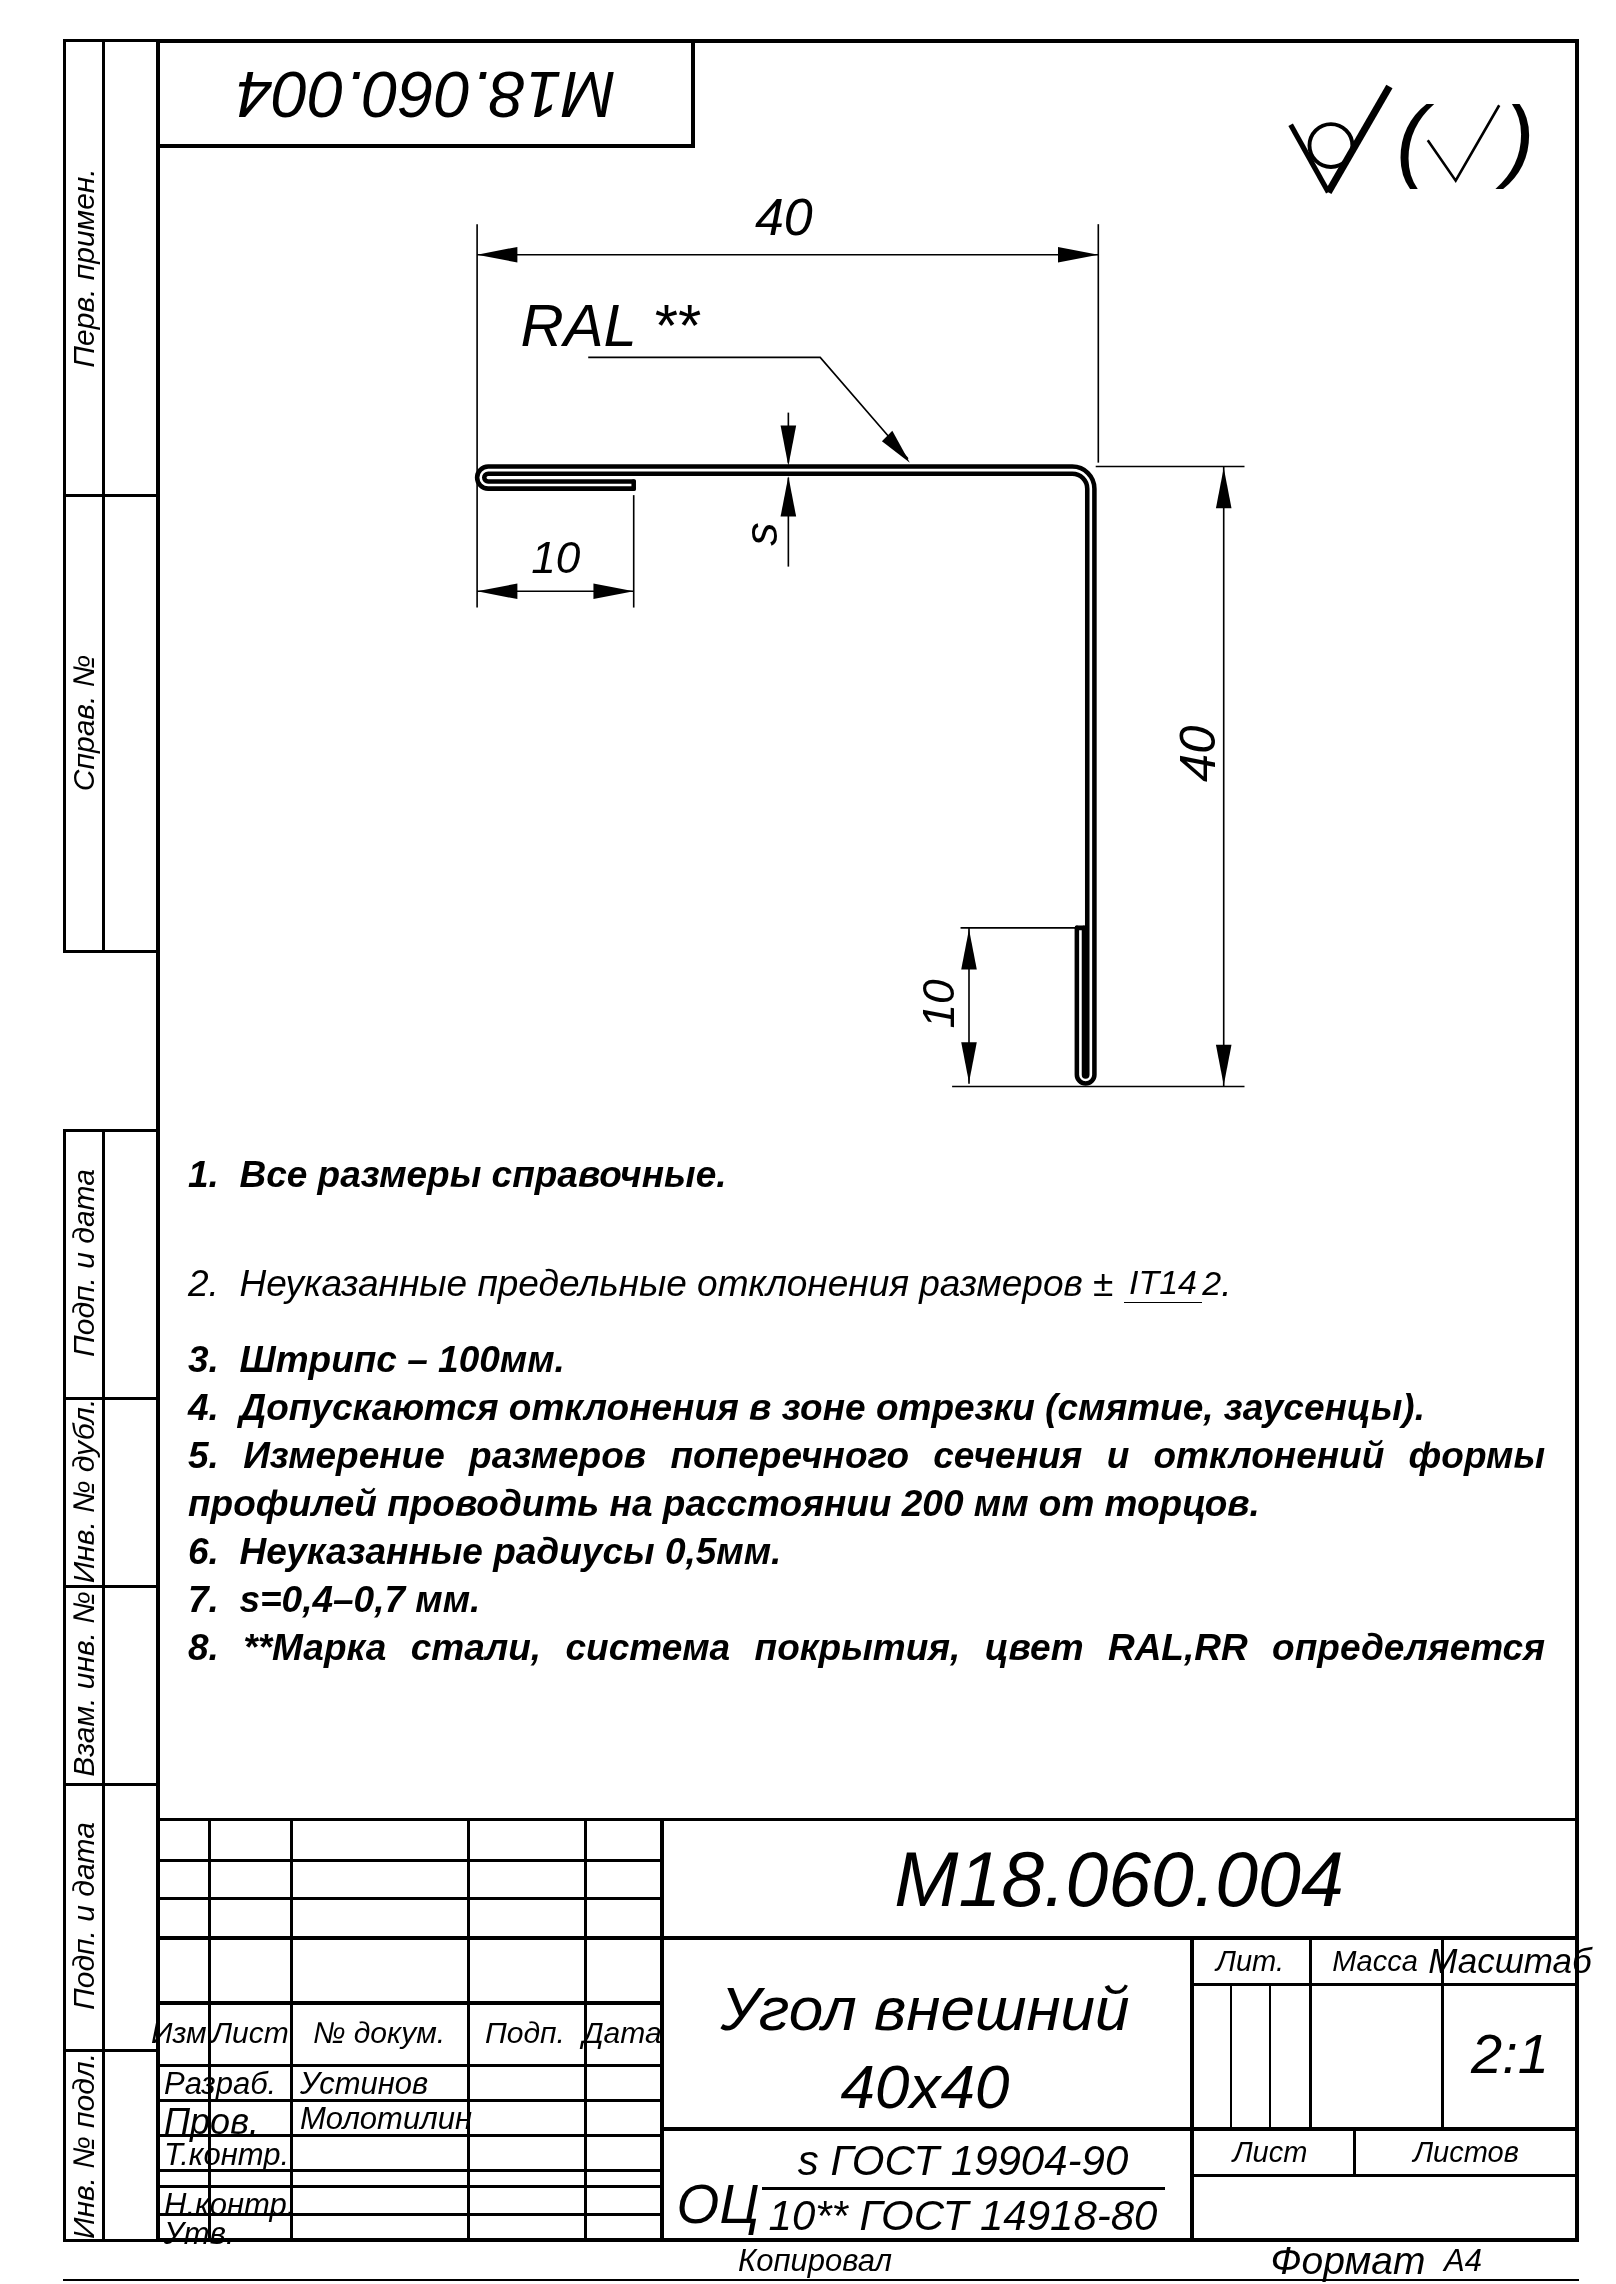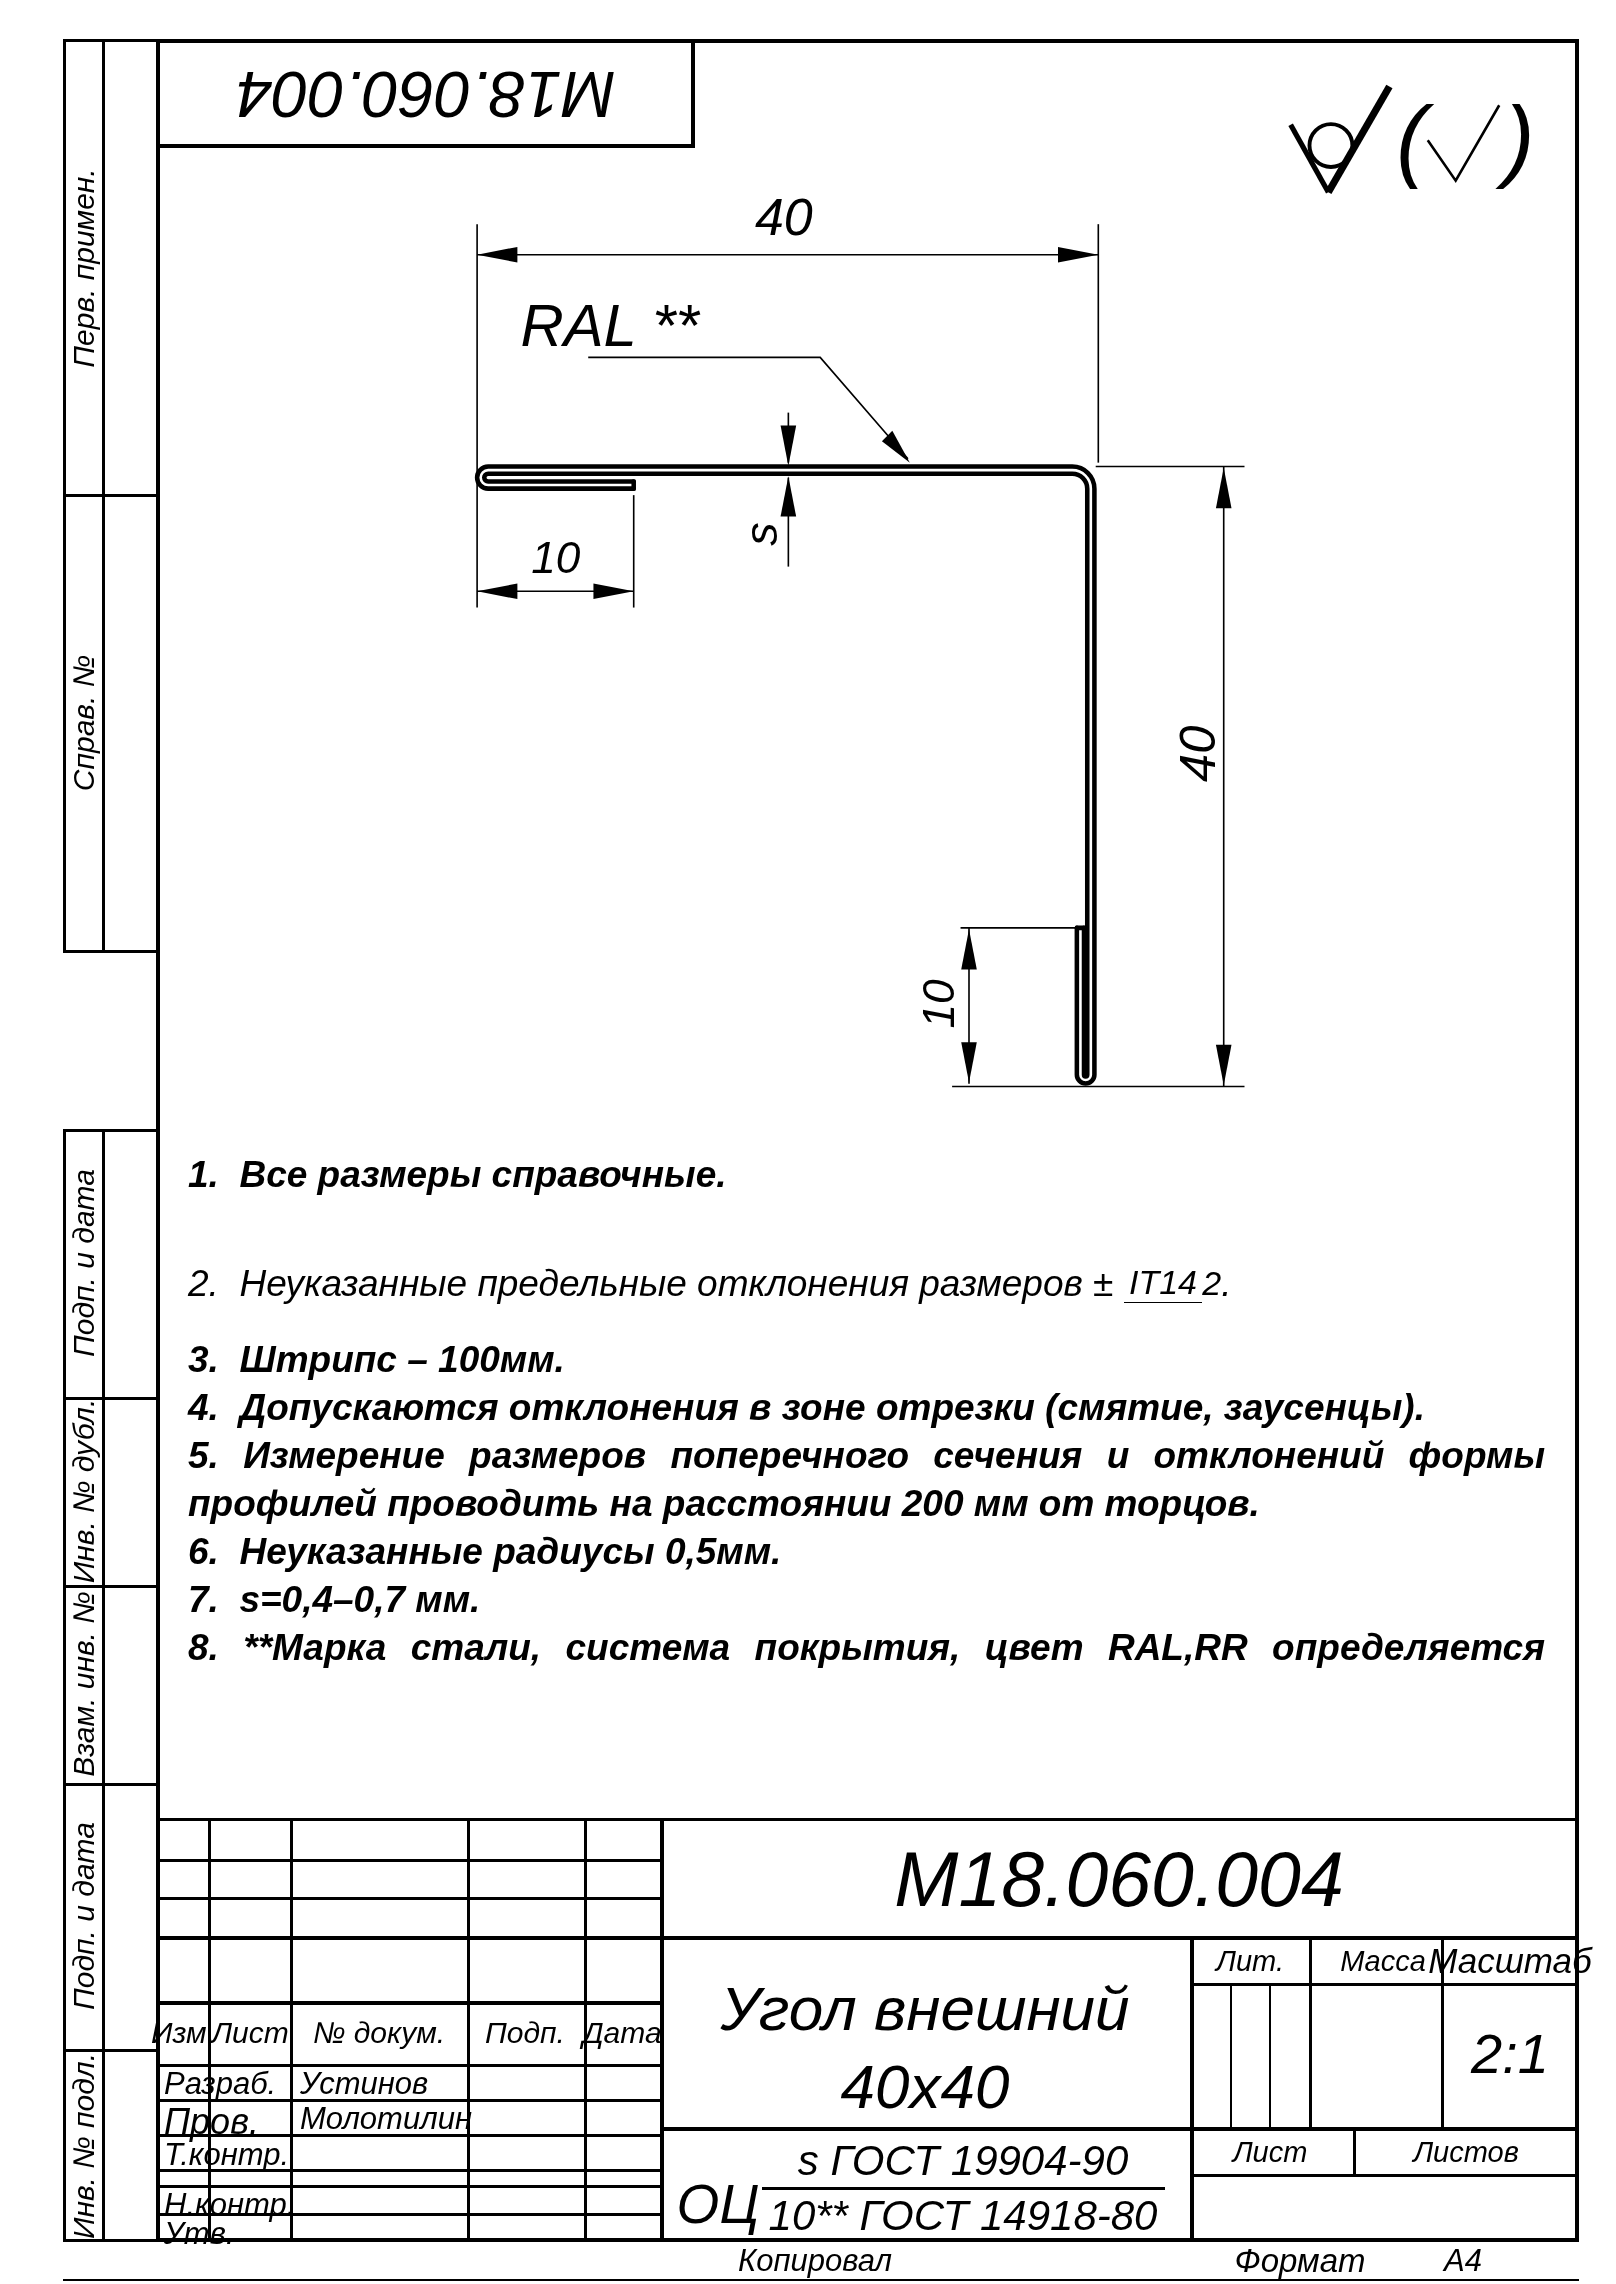--- a/index.html
+++ b/index.html
@@ -188,30 +188,30 @@
 
   <div class="txt" style="left:164px;top:2066px;font-size:31px;">Разраб.</div>
   <div class="txt" style="left:300px;top:2066px;font-size:31px;">Устинов</div>
   <div class="txt" style="left:164px;top:2101px;font-size:36px;">Пров.</div>
   <div class="txt" style="left:300px;top:2101px;font-size:31px;">Молотилин</div>
   <div class="txt" style="left:164px;top:2137px;font-size:31px;">Т.контр.</div>
   <div class="txt" style="left:164px;top:2187px;font-size:31px;">Н.контр.</div>
   <div class="txt" style="left:164px;top:2216px;font-size:31px;">Утв.</div>
 
   <div class="txt c" style="left:1250px;top:1961px;font-size:29px;">Лит.</div>
-  <div class="txt c" style="left:1375px;top:1961px;font-size:29px;margin-left:8px;">Масса</div>
+  <div class="txt c" style="left:1375px;top:1961px;font-size:29px;">Масса</div>
   <div class="txt c" style="left:1510px;top:1961px;font-size:35px;">Масштаб</div>
   <div class="txt c" style="left:1510px;top:2053px;font-size:56px;">2:1</div>
   <div class="txt c" style="left:1270px;top:2152px;font-size:29px;">Лист</div>
   <div class="txt c" style="left:1466px;top:2152px;font-size:29px;">Листов</div>
 
   <div class="txt c" style="left:718px;top:2204px;font-size:55px;">ОЦ</div>
   <div class="txt c" style="left:963px;top:2161px;font-size:42px;">s ГОСТ 19904-90</div>
   <div class="ln" style="left:762px;top:2187px;width:403px;height:2.6px;"></div>
   <div class="txt c" style="left:963px;top:2216px;font-size:42px;">10** ГОСТ 14918-80</div>
 
   <div class="txt c" style="left:815px;top:2261px;font-size:31px;">Копировал</div>
-  <div class="txt c" style="left:1300px;top:2261px;font-size:33px;">Формат</div>
+  <div class="txt c" style="left:1348px;top:2261px;font-size:39px;">Формат</div>
   <div class="txt c" style="left:1463px;top:2261px;font-size:31px;">А4</div>
   <div class="ln" style="left:63px;top:2279px;width:1516px;height:1.9px;"></div>
 
 </div>
 
 
 </body></html>

